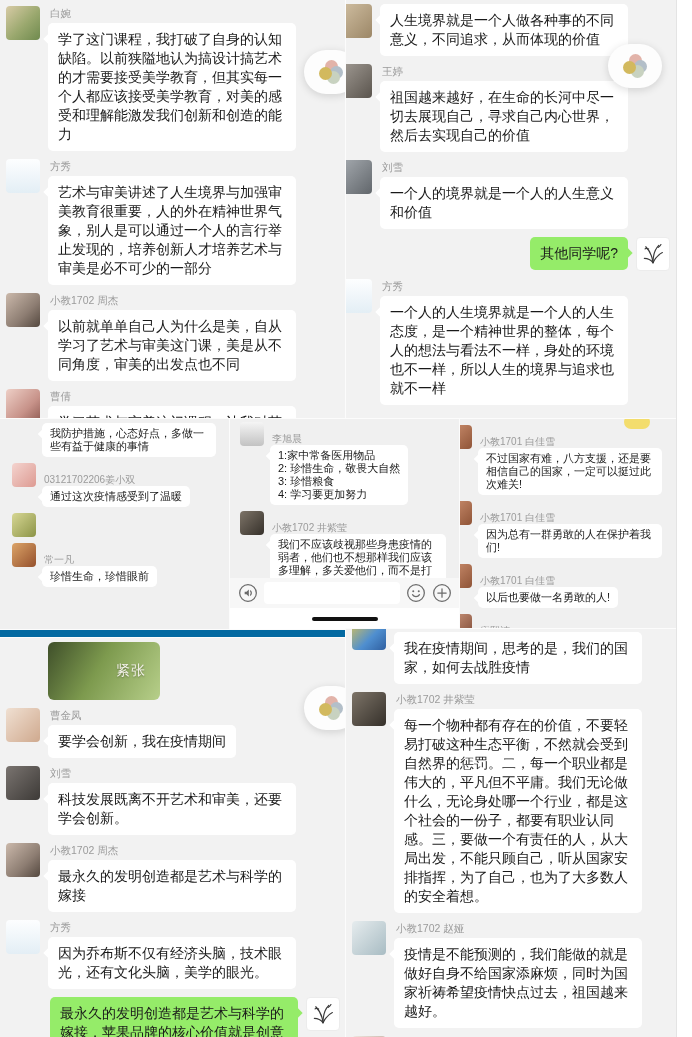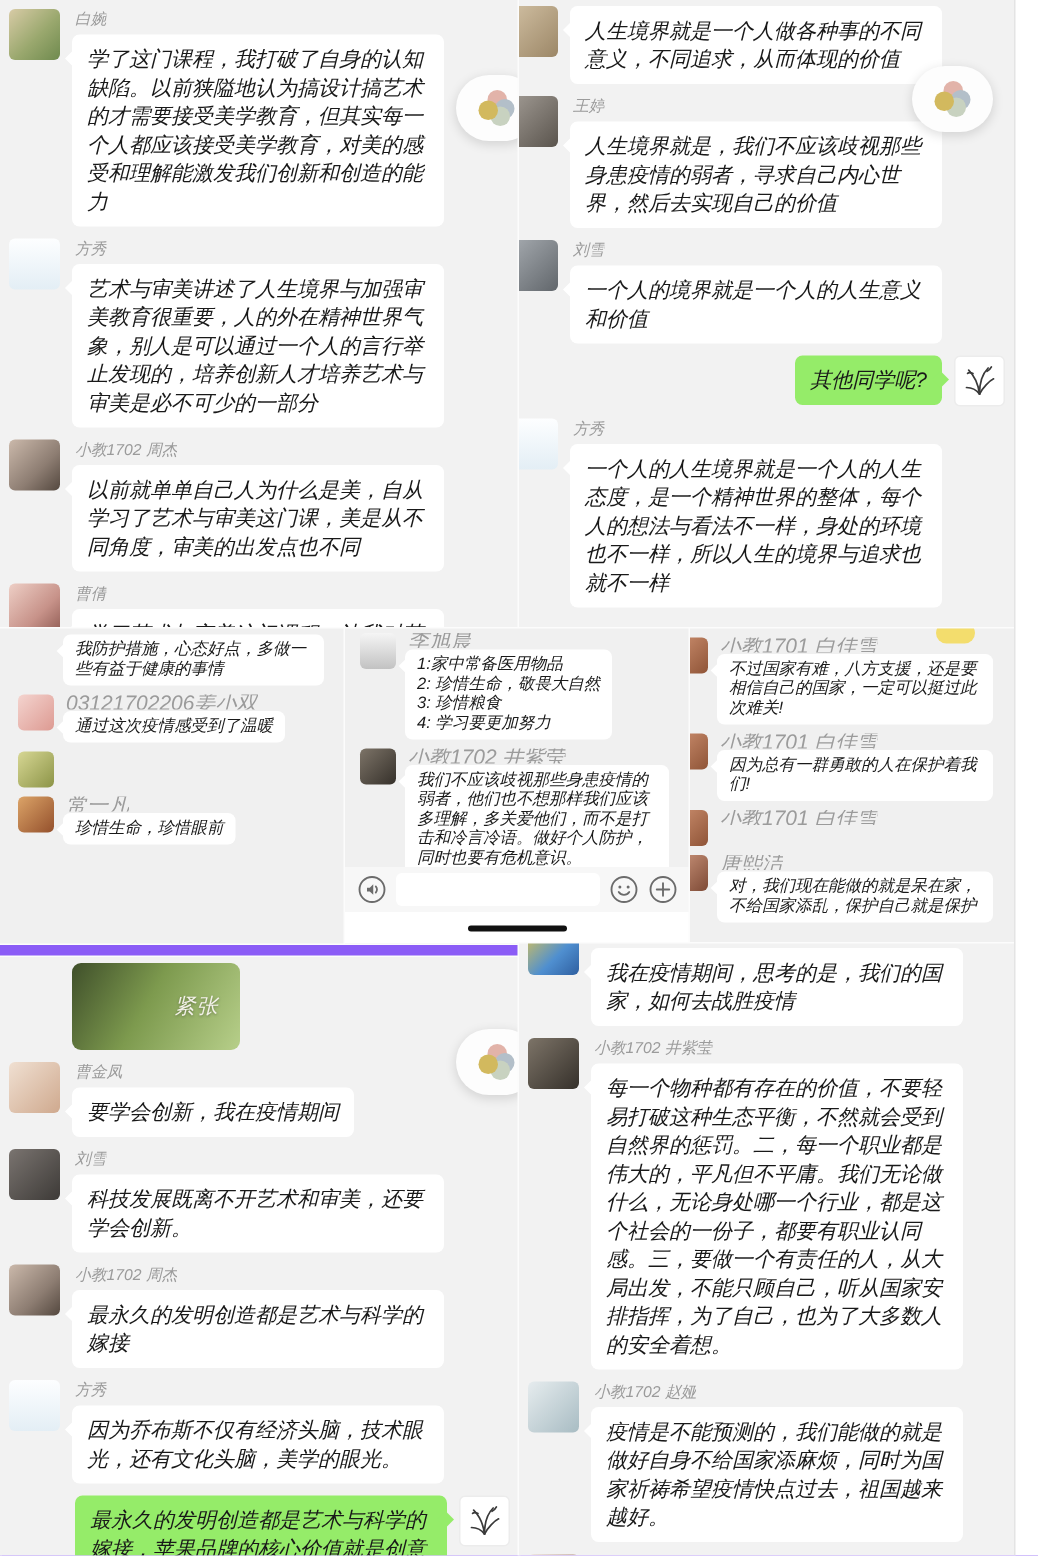--- a/index.html
+++ b/index.html
@@ -1,34 +1,34 @@
 <!DOCTYPE html>
 <html><head>
 <meta charset="utf-8">
 <style>
   html,body{margin:0;padding:0;background:#ffffff;}
   body{font-family:"Liberation Sans","DejaVu Sans",sans-serif;}
-  .canvas{position:relative;width:692px;height:1037px;background:#8b5cf6;overflow:hidden;font-style:italic;}
+  .canvas{position:relative;width:692px;height:1037px;background:#0369a1;overflow:hidden;}
   .panel{position:absolute;background:#f2f2f2;overflow:hidden;box-shadow:0 0 0 1px #fcfcfc;}
   .messages{position:relative;}
   
   .msg-row{display:flex;align-items:flex-start;}
   .lg .msg-row{margin-bottom:8px;padding:0 6px;}
   .sm .msg-row{margin-bottom:6px;padding:0 4px;}
   .msg-row.right{justify-content:flex-end;}
   .avatar{flex:0 0 auto;border-radius:4px;background:#ccc;}
   .lg .avatar{width:34px;height:34px;}
   .sm .avatar{width:24px;height:24px;}
   .msg-content{display:flex;flex-direction:column;align-items:flex-start;}
   .lg .msg-content{margin:0 8px;max-width:248px;}
   .sm .msg-content{margin:0 6px;max-width:184px;}
   .right .msg-content{align-items:flex-start;}
   .msg-name{color:#9b9b9b;white-space:nowrap;overflow:hidden;}
   .lg .msg-name{font-size:10.5px;line-height:14px;margin:0 0 3px 2px;}
-  .sm .msg-name{font-size:14px;line-height:10px;margin:0 0 1px 2px;}
+  .sm .msg-name{font-size:10px;line-height:10px;margin:12px 0 1px 2px;}
   .bubble{position:relative;background:#ffffff;border-radius:5px;color:#191919;white-space:pre-line;}
   .lg .bubble{font-size:14px;line-height:19px;padding:7px 10px;}
   .sm .bubble{font-size:11px;line-height:13px;padding:4px 8px;}
   .bubble:before{content:"";position:absolute;top:12px;left:-3px;width:8px;height:8px;background:#ffffff;transform:rotate(45deg);}
   .sm .bubble:before{top:8px;width:6px;height:6px;}
   .bubble.sent{background:#95ec69;}
   .bubble.sent:before{left:auto;right:-3px;background:#95ec69;}
   .img-msg{position:relative;width:112px;height:58px;border-radius:6px;display:flex;align-items:center;justify-content:flex-end;padding-right:14px;box-sizing:border-box;}
   .img-text{color:#f4f2ea;font-size:14px;letter-spacing:1px;text-shadow:0 1px 2px rgba(0,0,0,.35);}
   .cut-left .avatar{margin-left:-14px;}
@@ -105,21 +105,21 @@
         <div class="msg-row cut-left">
           <div class="avatar" style="background: linear-gradient(135deg, rgb(210, 193, 164) 0%, rgb(156, 135, 103) 100%);"></div>
           <div class="msg-content">
             <div class="bubble">人生境界就是一个人做各种事的不同意义，不同追求，从而体现的价值</div>
           </div>
         </div>
         <div class="msg-row cut-left">
           <div class="avatar" style="background: linear-gradient(135deg, rgb(163, 157, 150) 0%, rgb(90, 84, 77) 100%);"></div>
           <div class="msg-content">
             <div class="msg-name">王婷</div>
-            <div class="bubble">人生境界就是，我们不应该歧视那些身患疫情的弱者，寻求自己内心世界，然后去实现自己的价值</div>
+            <div class="bubble">祖国越来越好，在生命的长河中尽一切去展现自己，寻求自己内心世界，然后去实现自己的价值</div>
           </div>
         </div>
         <div class="msg-row cut-left">
           <div class="avatar" style="background: linear-gradient(135deg, rgb(168, 173, 178) 0%, rgb(97, 102, 107) 100%);"></div>
           <div class="msg-content">
             <div class="msg-name">刘雪</div>
             <div class="bubble">一个人的境界就是一个人的人生意义和价值</div>
           </div>
         </div>
         <div class="msg-row right">
@@ -242,20 +242,21 @@
           <div class="avatar" style="background: linear-gradient(135deg, rgb(207, 146, 114) 0%, rgb(143, 84, 55) 100%);"></div>
           <div class="msg-content">
             <div class="msg-name">小教1701 白佳雪</div>
             <div class="bubble">因为总有一群勇敢的人在保护着我们!</div>
           </div>
         </div>
         <div class="msg-row cut-sliver">
           <div class="avatar" style="background: linear-gradient(135deg, rgb(207, 146, 114) 0%, rgb(143, 84, 55) 100%);"></div>
           <div class="msg-content">
             <div class="msg-name">小教1701 白佳雪</div>
+            <div class="bubble">以后也要做一名勇敢的人!</div>
           </div>
         </div>
         <div class="msg-row cut-sliver">
           <div class="avatar" style="background: linear-gradient(135deg, rgb(208, 154, 128) 0%, rgb(126, 74, 54) 100%);"></div>
           <div class="msg-content">
             <div class="msg-name">唐熙洁</div>
             <div class="bubble">对，我们现在能做的就是呆在家，不给国家添乱，保护自己就是保护</div>
           </div>
         </div>
       </div>

